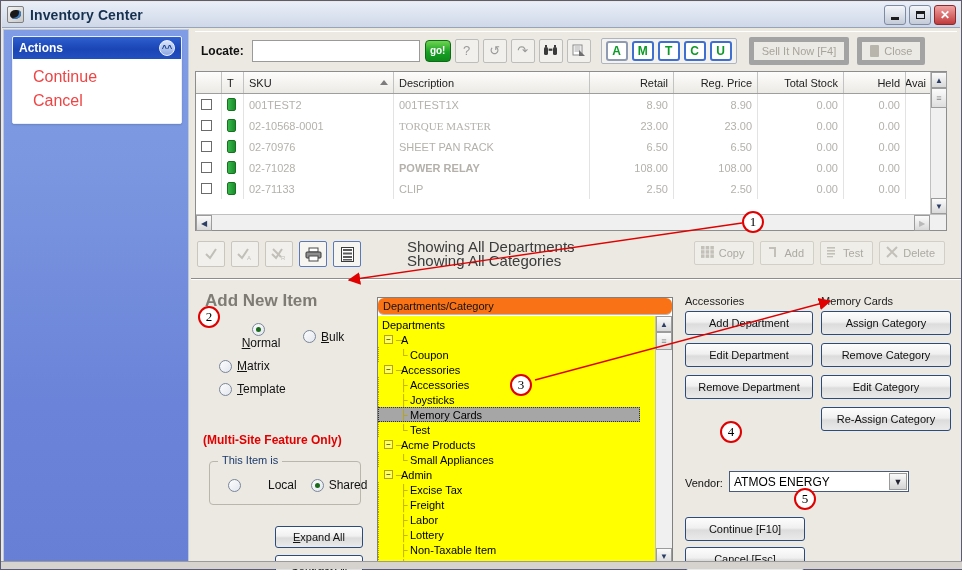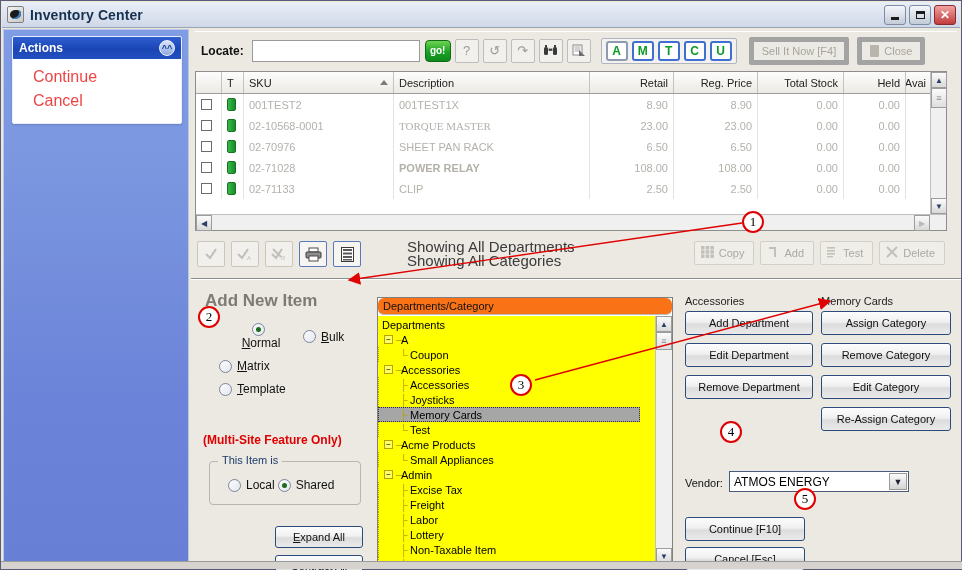--- a/index.html
+++ b/index.html
@@ -541,21 +541,21 @@
             <span class="radio"></span>
             <span class="rlabel"><u>T</u>emplate</span>
           </div>
         </div>
 
         <div class="multisite" style="position:absolute;left:8px;top:150px;">(Multi-Site Feature Only)</div>
 
         <div class="fieldset" style="position:absolute;left:14px;top:178px;width:152px;height:44px;">
           <span class="legend">This Item is</span>
           <div style="display:flex;padding:16px 0 0 18px;">
-            <div class="radio-row" style="margin-right:3px;">
+            <div class="radio-row" style="margin-right:14px;gap:22px;">
               <span class="radio"></span>
               <span class="rlabel">Local</span>
             </div>
             <div class="radio-row">
               <span class="radio sel"></span>
               <span class="rlabel">Shared</span>
             </div>
           </div>
         </div>
 

